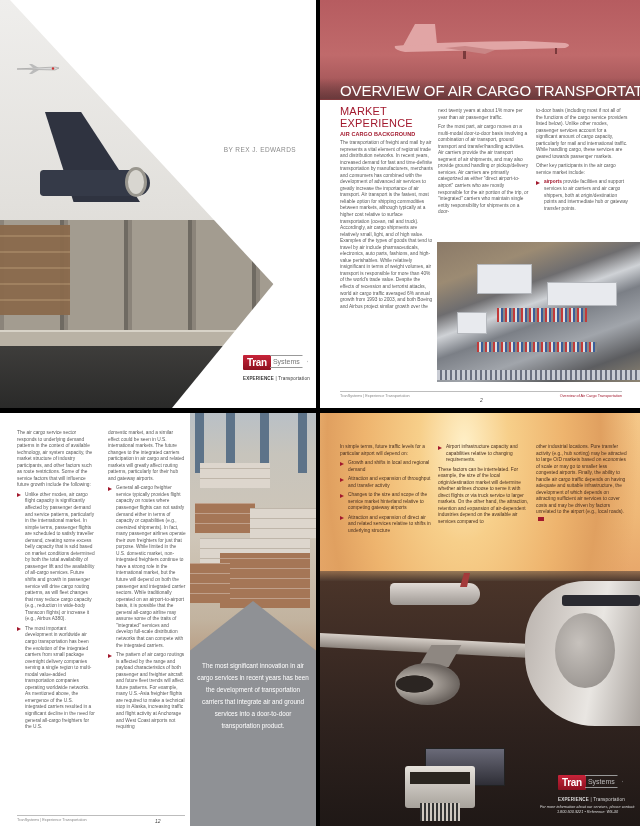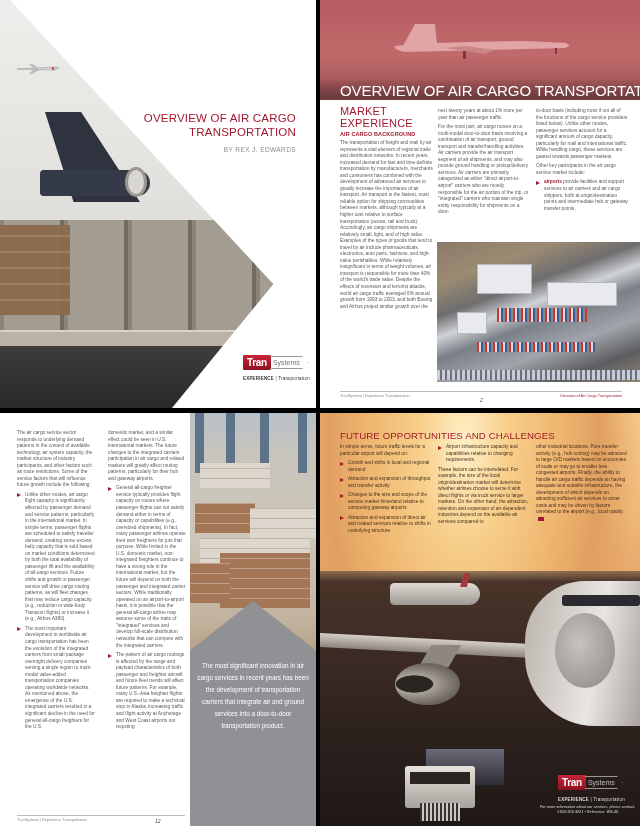--- a/index.html
+++ b/index.html
@@ -19,21 +19,21 @@
  background:repeating-linear-gradient(90deg,#8b847a 0 4px,#a39c90 4px 60px,#6f6a62 60px 64px);}
 .p1-boxes{position:absolute;left:0;top:225px;width:70px;height:90px;
  background:repeating-linear-gradient(0deg,#8a6a4c 0 14px,#a0805e 14px 16px),#8a6a4c;opacity:.95}
 .p1-dolly{position:absolute;left:0;top:330px;width:240px;height:16px;background:#b9b2a5;border-top:2px solid #d8d3c8}
 .p1-tarmac{position:absolute;left:0;top:346px;width:316px;height:62px;background:linear-gradient(180deg,#3e3d3b,#2a2a29)}
 .p1-plane-small{position:absolute;left:15px;top:64px;width:45px;height:10px}
 .p1-whitetri1{position:absolute;inset:0;background:#fff;clip-path:polygon(10px 0,316px 0,316px 330px)}
 .p1-whitetri2{position:absolute;inset:0;background:#fff;clip-path:polygon(316px 232px,316px 408px,172px 408px)}
 .p1-title{position:absolute;right:20px;top:111px;width:170px;text-align:right;color:#a2182d;font-size:11.5px;line-height:14px;letter-spacing:.2px}
 .p1-byline{position:absolute;right:20px;top:146px;color:#8b8b8b;font-size:6.5px;letter-spacing:.4px}
-.logo{position:absolute;display:flex;align-items:center}
+.logo{position:absolute;display:flex;align-items:flex-start}
 .logo .tran{background:linear-gradient(180deg,#c8243a,#8e1020);color:#fff;font-weight:bold;font-size:10px;padding:2px 4px;border-radius:1px;letter-spacing:-.3px}
 .logo .sys{position:relative;border:1px solid #999;border-left:none;color:#777;font-size:7px;padding:2px 7px 2px 3px;margin-left:-1px;
  clip-path:polygon(0 0,85% 0,100% 50%,85% 100%,0 100%)}
 .logo-tag{position:absolute;font-size:4.5px;color:#333;letter-spacing:.2px}
 .logo-tag b{font-weight:bold}
 #p1 .logo{left:243px;top:355px}
 #p1 .logo-tag{left:243px;top:376px}
 
 
 .p2-hero{position:absolute;left:0;top:0;width:320px;height:100px;
@@ -121,24 +121,20 @@
   </svg>
   <div class="p1-containers"></div>
   <div class="p1-boxes"></div>
   <div class="p1-tail"></div>
   <div class="p1-engine"></div>
   <div class="p1-engine-ring"></div>
   <div class="p1-dolly"></div>
   <div class="p1-tarmac"></div>
   <div class="p1-whitetri1"></div>
   <div class="p1-whitetri2"></div>
-  <div class="p1-title">
-    <div>OVERVIEW OF AIR CARGO</div>
-    <div>TRANSPORTATION</div>
-  </div>
   <div class="p1-byline">BY REX J. EDWARDS</div>
   <div class="logo">
     <span class="tran">Tran</span>
     <span class="sys">Systems</span>
   </div>
   <div class="logo-tag"><b>EXPERIENCE</b> <span>| Transportation</span></div>
 </div>
 
 <div class="page" id="p2">
   <div class="p2-hero"></div>
@@ -235,21 +231,20 @@
   <div class="p4-bigplane"></div>
   <div class="p4-cockpit"></div>
   <div class="p4-nose"></div>
   <div class="p4-truck">
     <div class="box"></div>
     <div class="cab"></div>
     <div class="win"></div>
     <div class="grill"></div>
   </div>
 
-  <div class="p4-h1">FUTURE OPPORTUNITIES AND CHALLENGES</div>
   <div class="col p4-c1">
     <p>In simple terms, future traffic levels for a particular airport will depend on:</p>
     <p class="bul">Growth and shifts in local and regional demand</p>
     <p class="bul">Attraction and expansion of throughput and transfer activity</p>
     <p class="bul">Changes to the size and scope of the service market hinterland relative to competing gateway airports</p>
     <p class="bul">Attraction and expansion of direct air and related services relative to shifts in underlying structure</p>
   </div>
   <div class="col p4-c2">
     <p class="bul">Airport infrastructure capacity and capabilities relative to changing requirements.</p>
     <p>These factors can be interrelated. For example, the size of the local origin/destination market will determine whether airlines choose to serve it with direct flights or via truck service to larger markets. On the other hand, the attraction, retention and expansion of air-dependent industries depend on the available air services compared to</p>

